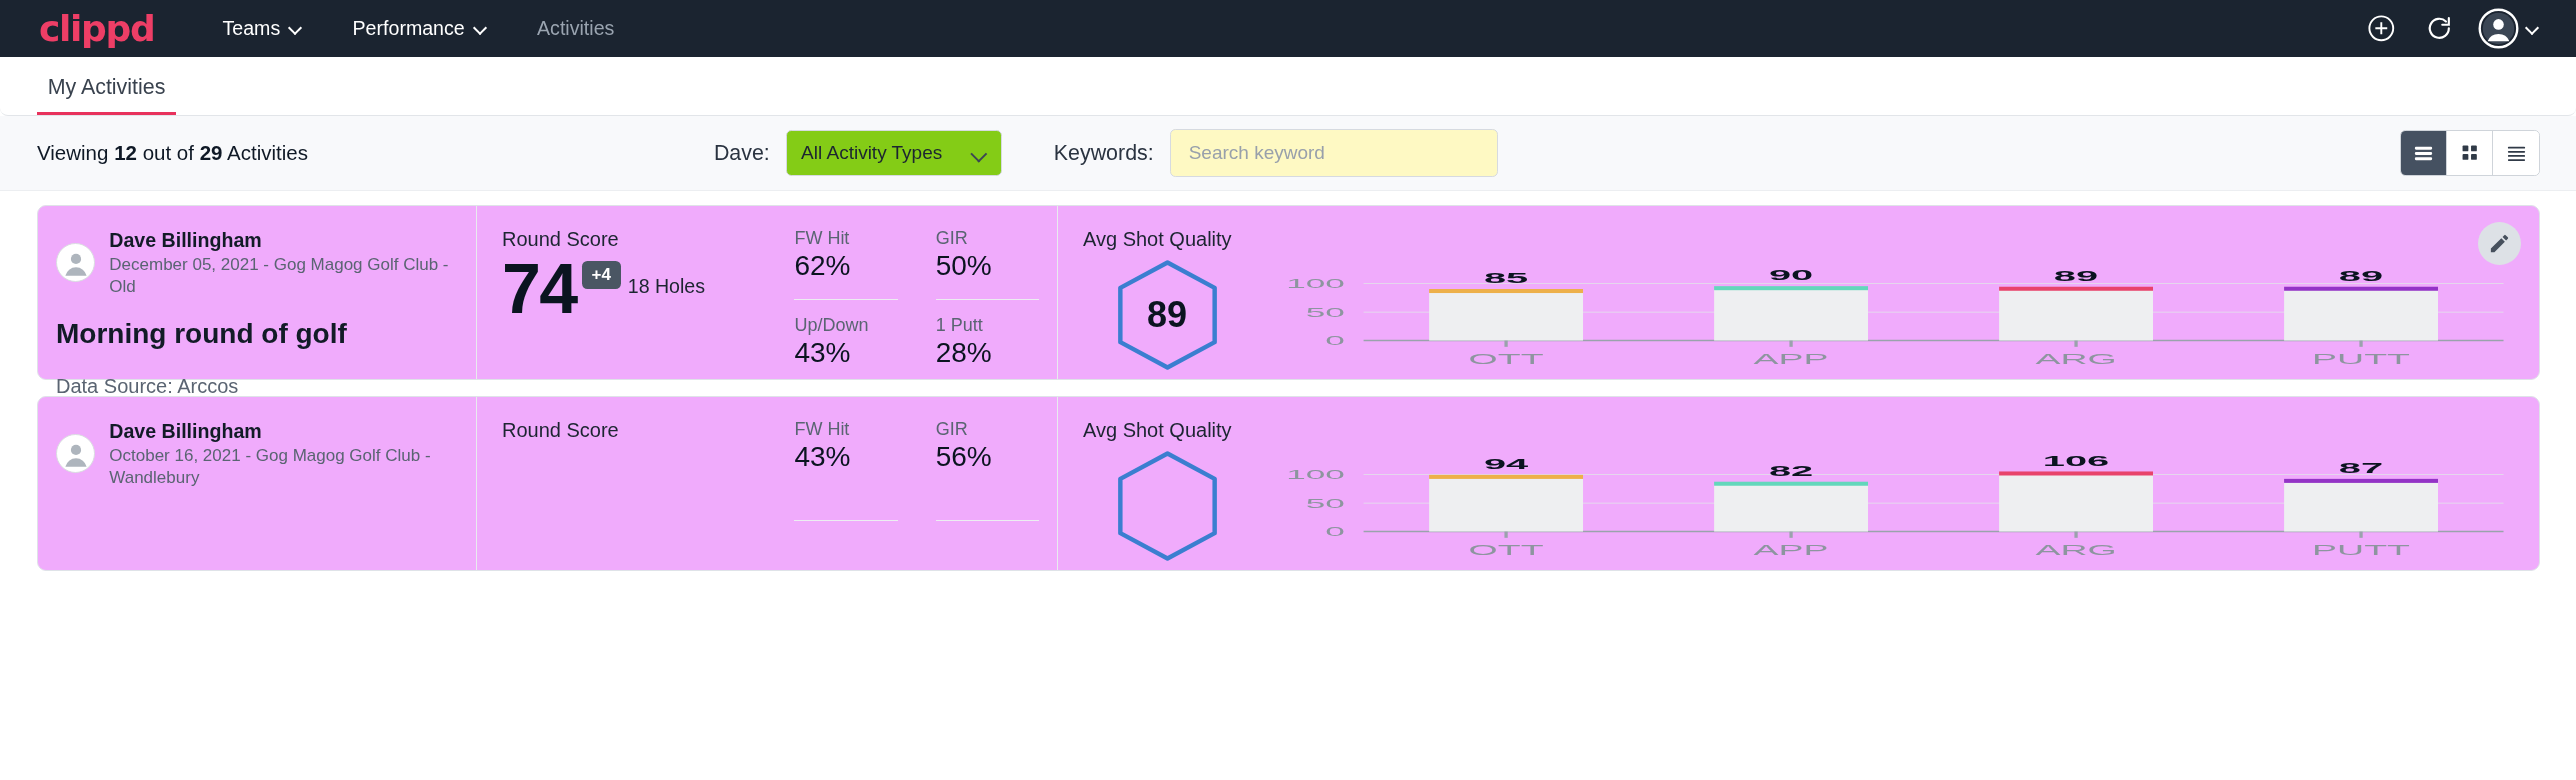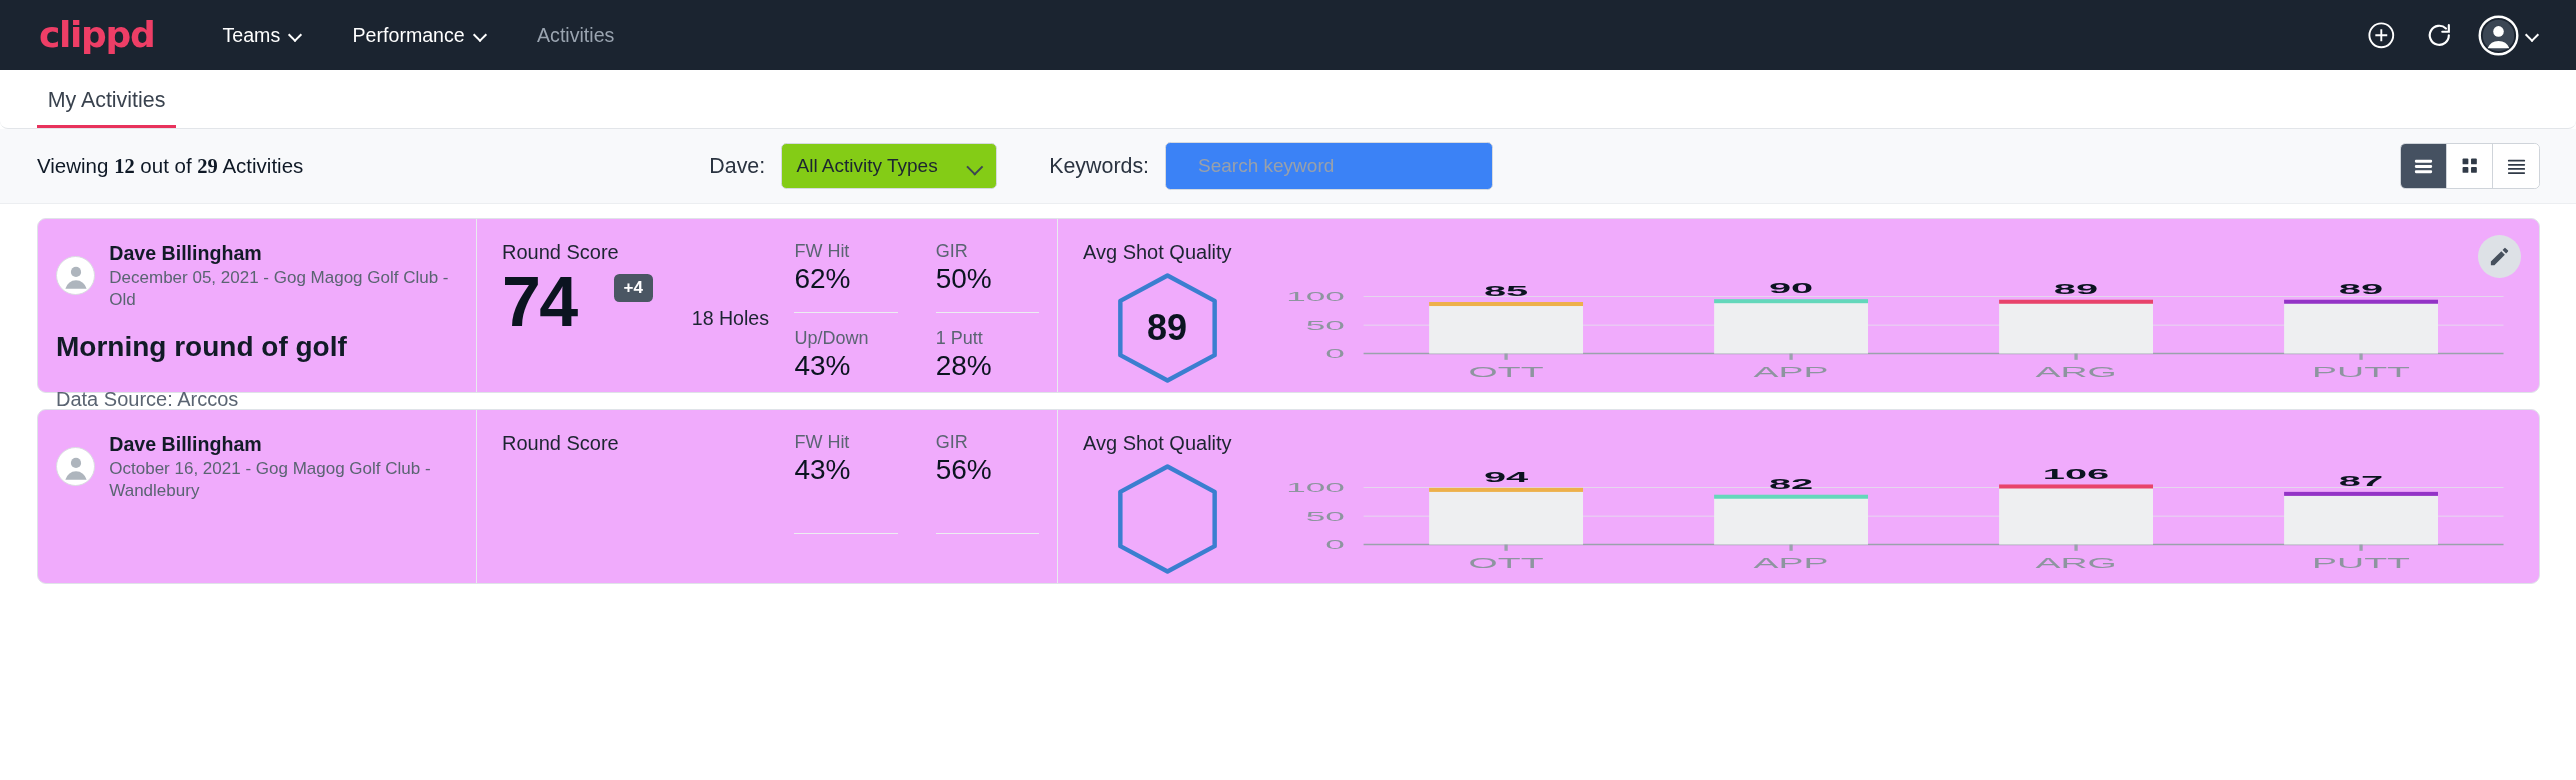--- a/index.html
+++ b/index.html
@@ -5,21 +5,21 @@
   * { box-sizing: border-box; margin: 0; padding: 0; }
   html, body {
     width: 2576px; height: 780px;
     font-family: "Liberation Sans", sans-serif;
     background: #ffffff;
     overflow: hidden;
   }
 
   
   .topbar {
-    height: 70px;
+    height: 57px;
     background: #1b2430;
     display: flex;
     align-items: center;
     padding: 0 37px 0 39px;
   }
   .logo {
     font-size: 36px;
     font-weight: 700;
     color: #ee3e66;
     letter-spacing: -1.3px;
@@ -84,21 +84,21 @@
   
   .filterbar {
     height: 75px;
     background: #f8f9fb;
     display: flex;
     align-items: center;
     padding: 0 36px 0 37px;
     border-bottom: 0.9px solid #eceef1;
   }
   .viewing { font-size: 20.5px; color: #0f1926; }
-  .viewing b { font-weight: 700; font-family: Liberation Serif, serif; }
+  .viewing b { font-weight: 700; }
   .fb-spacer-1 { width: 406px; }
   .fb-label { font-size: 21.4px; color: #2a3340; margin-right: 16px; white-space: nowrap; }
   .select {
     width: 216px; height: 46px;
     background: #84cc16;
     border: 0.9px solid #d6dae0;
     border-radius: 5.4px;
     display: flex; align-items: center;
     padding: 0 14.3px;
     font-size: 19px; color: #1c2531;
@@ -108,24 +108,24 @@
   .select .sel-chev {
     position: absolute; right: 16px; top: 17px;
     width: 11.6px; height: 11.6px;
     border-right: 2.7px solid #3c4654;
     border-bottom: 2.7px solid #3c4654;
     transform: rotate(45deg);
   }
   .kw-gap { width: 52px; }
   .search {
     width: 328px; height: 48px;
-    background: #3b82f6;
+    background: #fef9c3;
     border: 0.9px solid #d6dae0;
     border-radius: 5.4px;
-    padding: 0 32px;
+    padding: 0 18px;
     font-size: 19px; color: #1c2531;
     font-family: "Liberation Sans", sans-serif;
   }
   .search::placeholder { color: #98a0ab; }
   .toggle-group {
     margin-left: auto;
     display: flex;
     border: 0.9px solid #cfd4da;
     border-radius: 5.4px;
     overflow: hidden;
@@ -168,21 +168,21 @@
   .p-name { font-size: 19.6px; font-weight: 700; color: #121b27; line-height: 1.25; }
   .p-meta { font-size: 17px; color: #5a6472; line-height: 1.3; margin-top: 1.8px; }
   .act-title { font-size: 28px; font-weight: 700; color: #121b27; margin-top: 19.6px; }
   .ds { font-size: 20px; color: #5a6472; margin-top: 25px; }
 
   .col-score {
     width: 312px;
     padding: 21.4px 0 0 25px;
   }
   .sec-label { font-size: 20px; color: #1c2531; }
-  .score-row { display: flex; align-items: flex-end; margin-top: 5.4px; gap: 32px; }
+  .score-row { display: flex; align-items: center; margin-top: 5.4px; }
   .score-num {
     font-size: 70px; font-weight: 700; color: #0b1420;
     line-height: 0.95; letter-spacing: -1.8px;
   }
   .score-badge {
     background: #4a5663; color: #fff;
     font-size: 17px; font-weight: 700;
     border-radius: 5.4px;
     padding: 3.6px 9.8px;
     margin-left: 5.4px;

